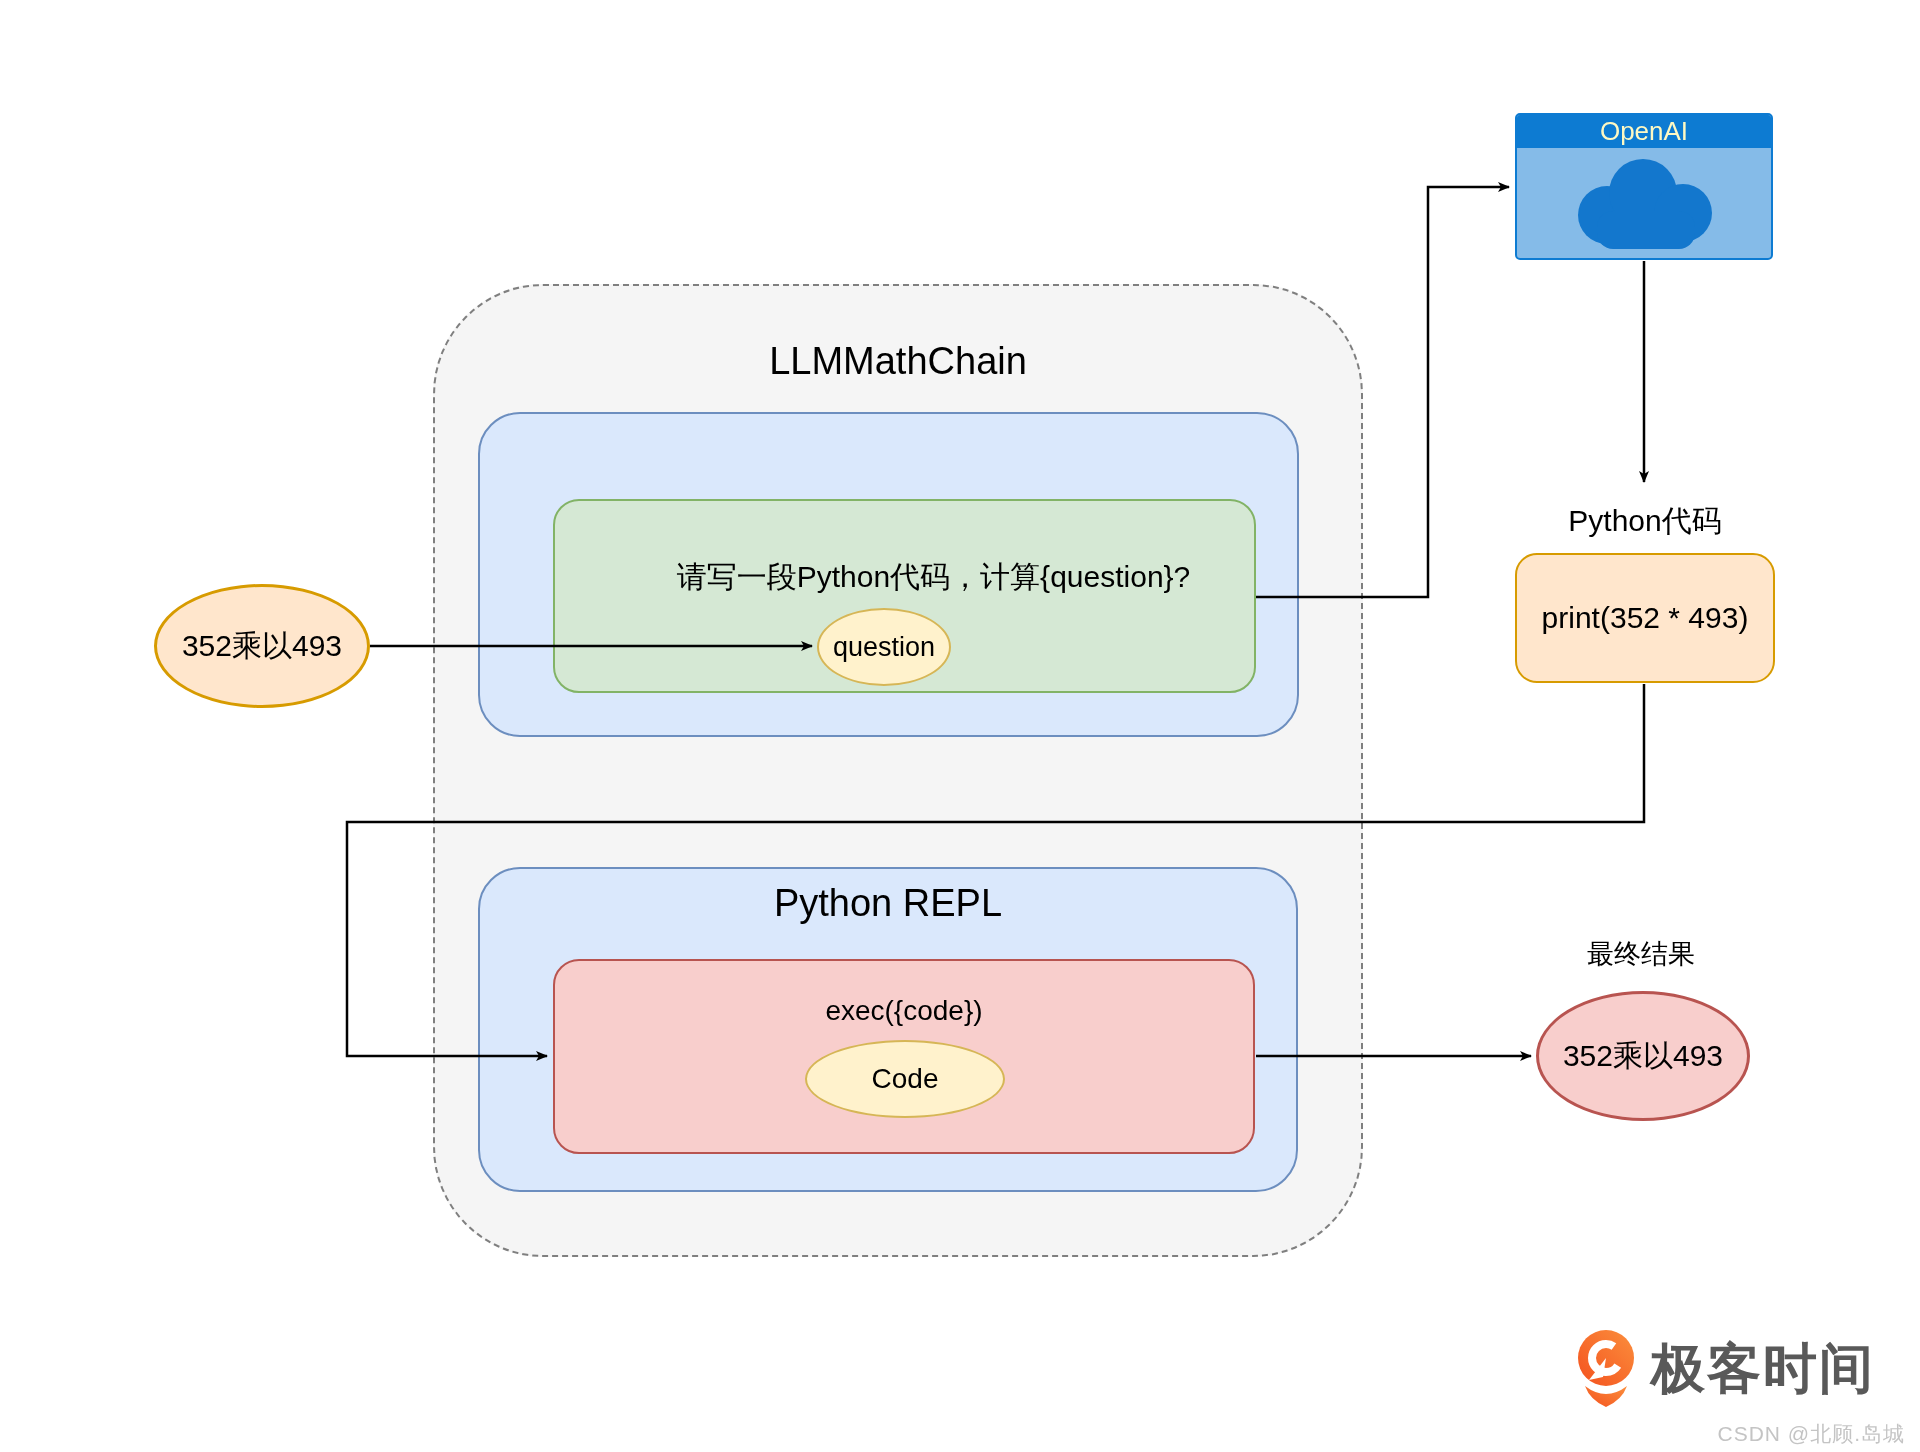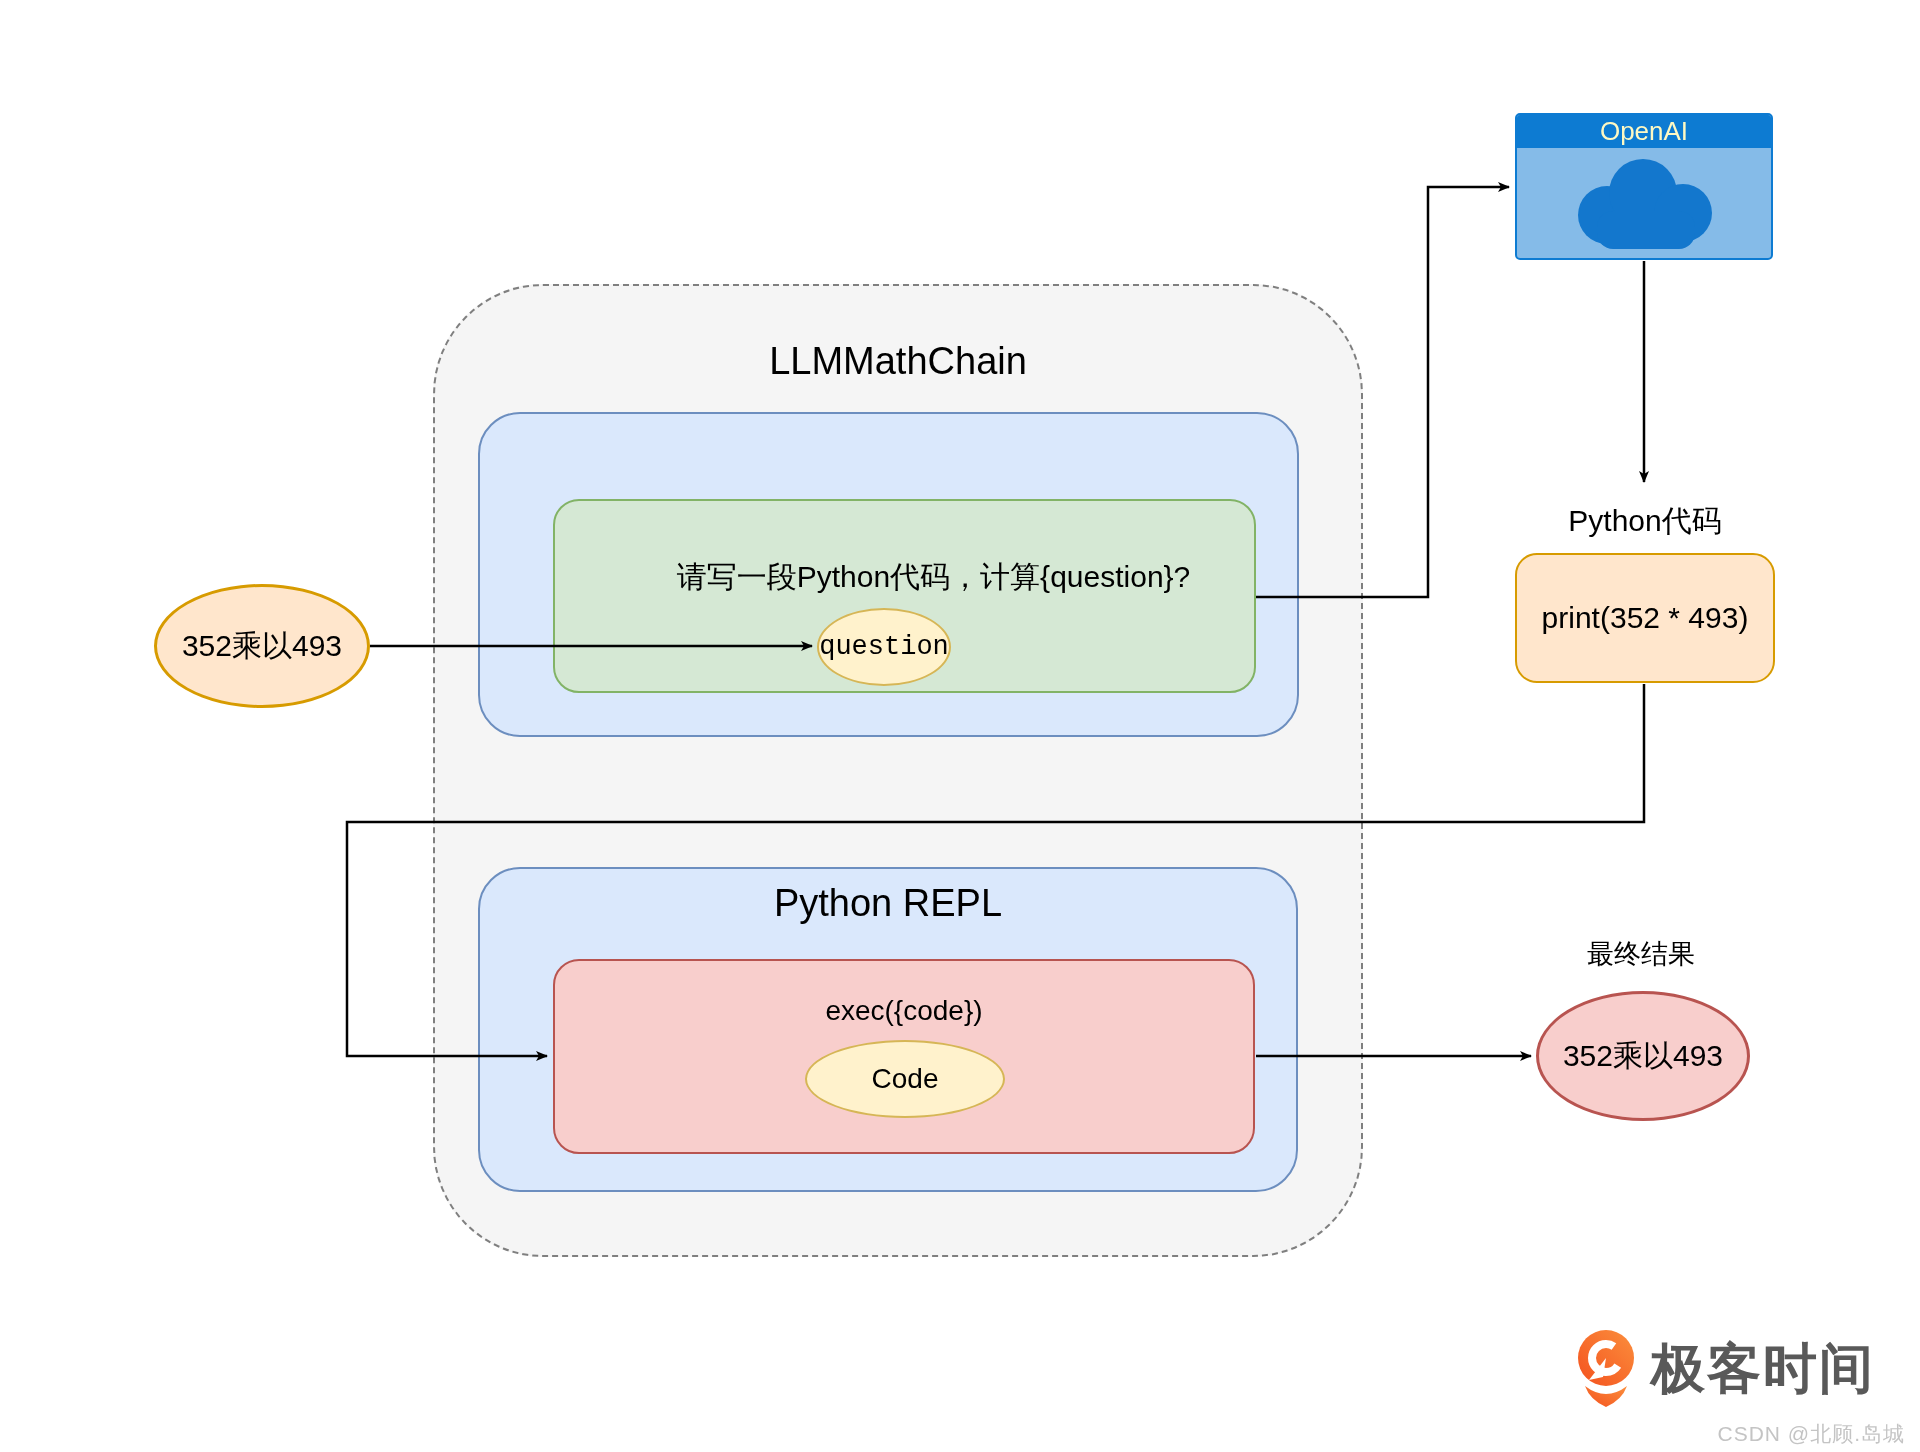--- a/index.html
+++ b/index.html
@@ -41,21 +41,21 @@
   
   .ellipse{
     border-radius:50%;box-sizing:border-box;display:flex;align-items:center;justify-content:center;
   }
   .input-ellipse{
     left:154px;top:584px;width:216px;height:124px;
     background:#ffe6cc;border:3px solid #d79b00;font-size:30px;
   }
   .question-ellipse{
     left:817px;top:608px;width:134px;height:78px;
-    background:#fff2cc;border:2px solid #d6b656;font-size:27px;font-family:Liberation Mono, monospace;
+    background:#fff2cc;border:2px solid #d6b656;font-size:27px;
   }
   .code-ellipse{
     left:805px;top:1040px;width:200px;height:78px;
     background:#fff2cc;border:2px solid #d6b656;font-size:28px;text-align:right;
   }
   .result-ellipse{
     left:1536px;top:991px;width:214px;height:130px;
     background:#f8cecc;border:3px solid #b85450;font-size:30px;
   }
 

